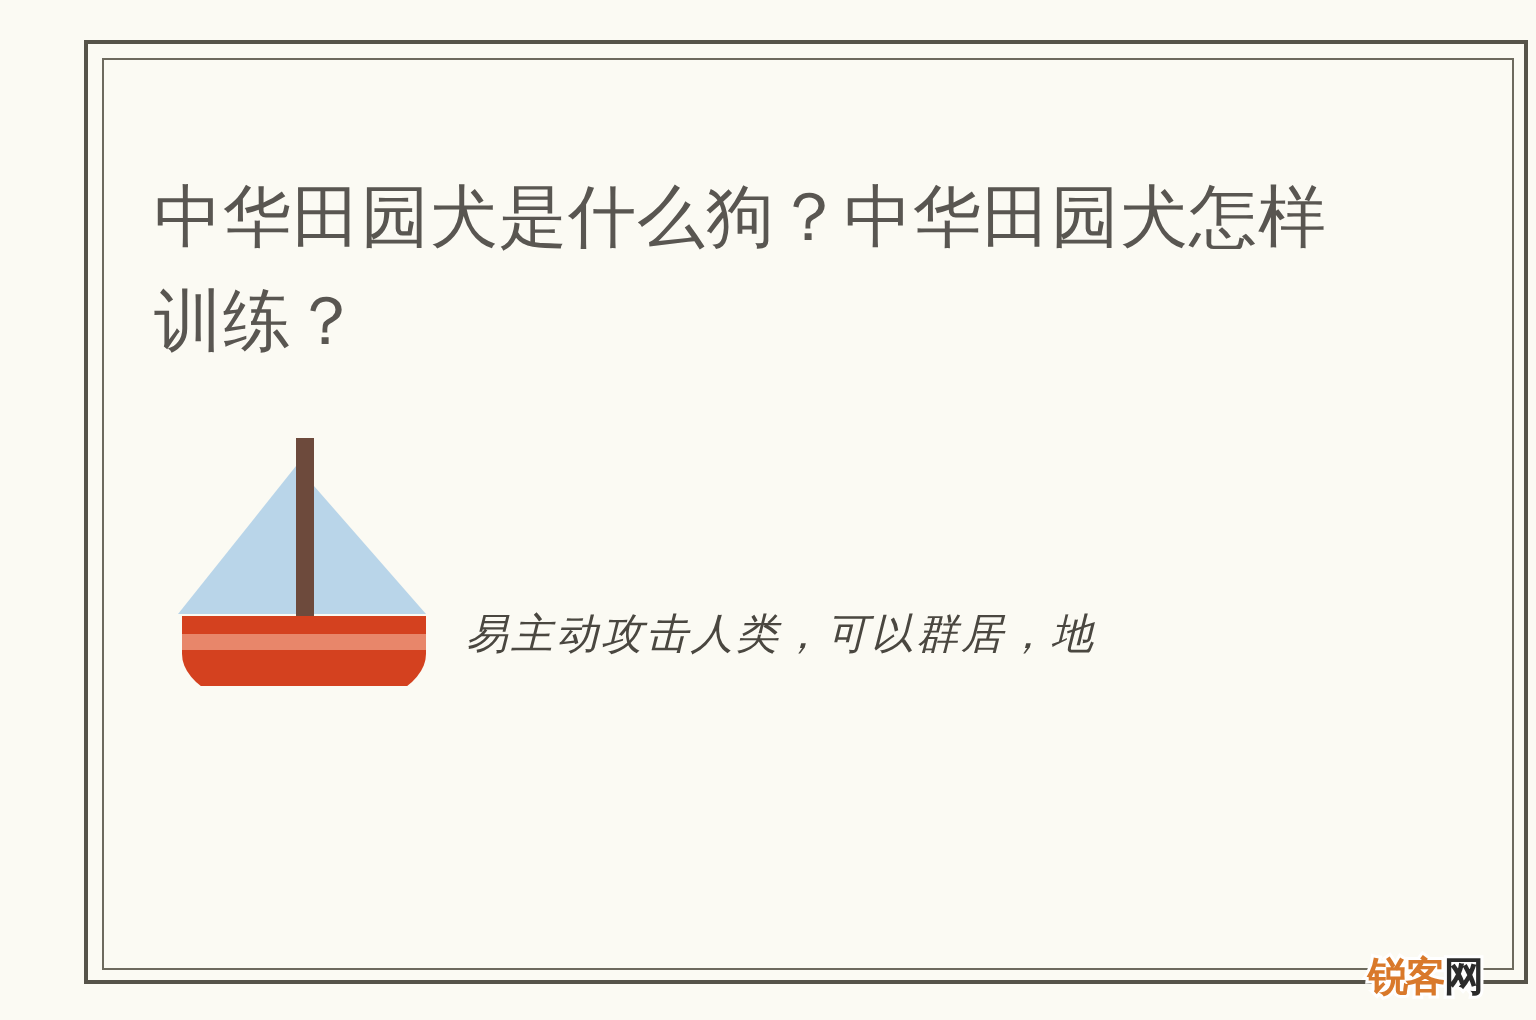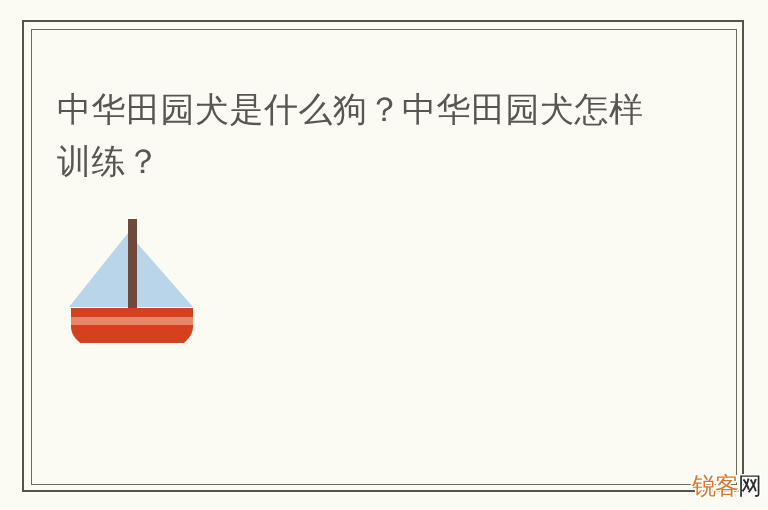--- a/index.html
+++ b/index.html
@@ -12,20 +12,21 @@
     background: #fbfaf3;
     font-family: "Liberation Sans", "DejaVu Sans", sans-serif;
     overflow: hidden;
     position: relative;
   }
 
   #page-root {
     position: absolute;
     inset: 0;
     background: #fbfaf3;
+    margin-left: 20px;
   }
 
   
   .frame-outer {
     position: absolute;
     left: 22px;
     top: 20px;
     width: 722px;
     height: 472px;
     border: 2px solid #565349;
@@ -88,24 +89,24 @@
     color: #4a4740;
     letter-spacing: 1.5px;
     text-align: justify;
     font-style: italic;
     white-space: pre-wrap;
   }
 
   
   .watermark {
     position: absolute;
-    right: 7px;
+    right: 27px;
     bottom: 12px;
-    font-size: 24px;
-    font-weight: normal;
+    font-size: 20px;
+    font-weight: bold;
     line-height: 1;
     letter-spacing: -1px;
     font-family: "DejaVu Sans", "Liberation Sans", sans-serif;
     white-space: nowrap;
   }
   .watermark .wm-a {
     color: #d9792b;
     -webkit-text-stroke: 3px #ffffff;
     paint-order: stroke fill;
   }
@@ -138,20 +139,21 @@
 
         <rect x="4" y="93" width="122" height="9" fill="#d4411f"></rect>
 
         <rect x="4" y="102" width="122" height="8" fill="#e8866a"></rect>
 
         <path d="M4 110 L126 110 L126 112 A61 30 0 0 1 4 112 Z" fill="#d4411f"></path>
       </svg>
     </div>
 
     <div class="article-body">
+      <div>易主动攻击人类，可以群居，地</div>
       
       
       
     </div>
 
   </div>
 
   <div class="watermark">
     <span class="wm-a">锐客</span><span class="wm-b">网</span>
   </div>

